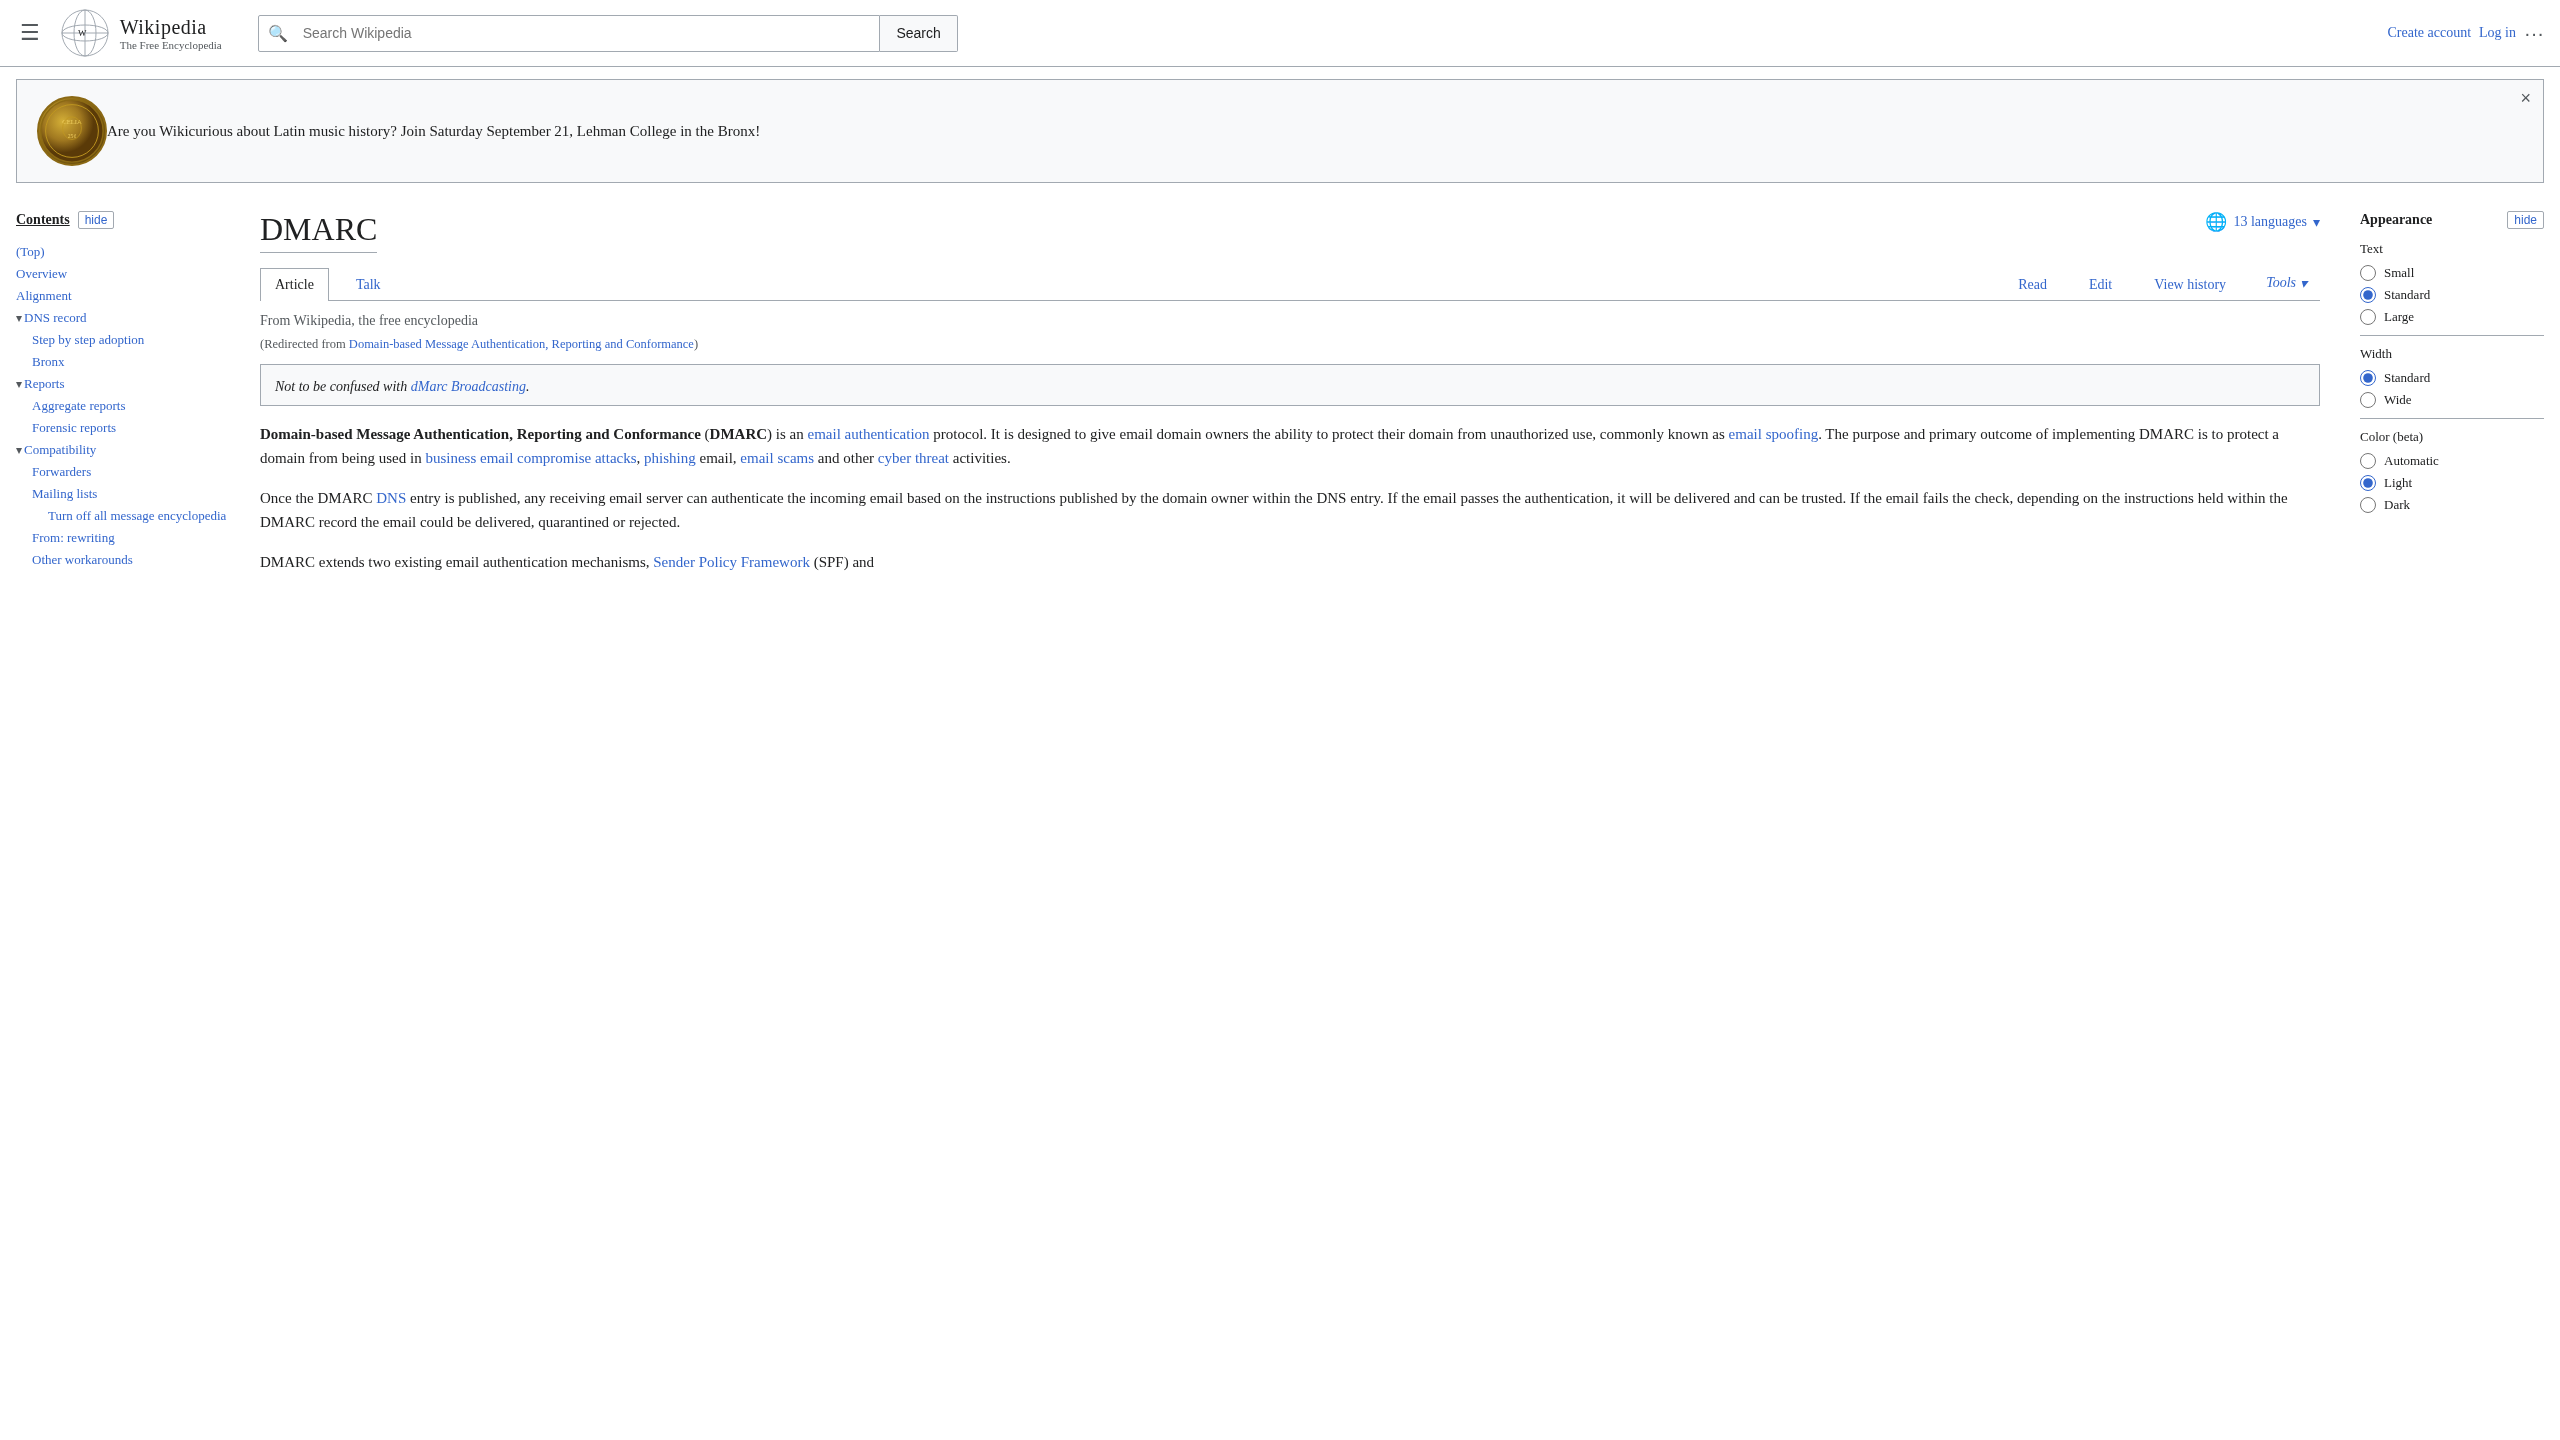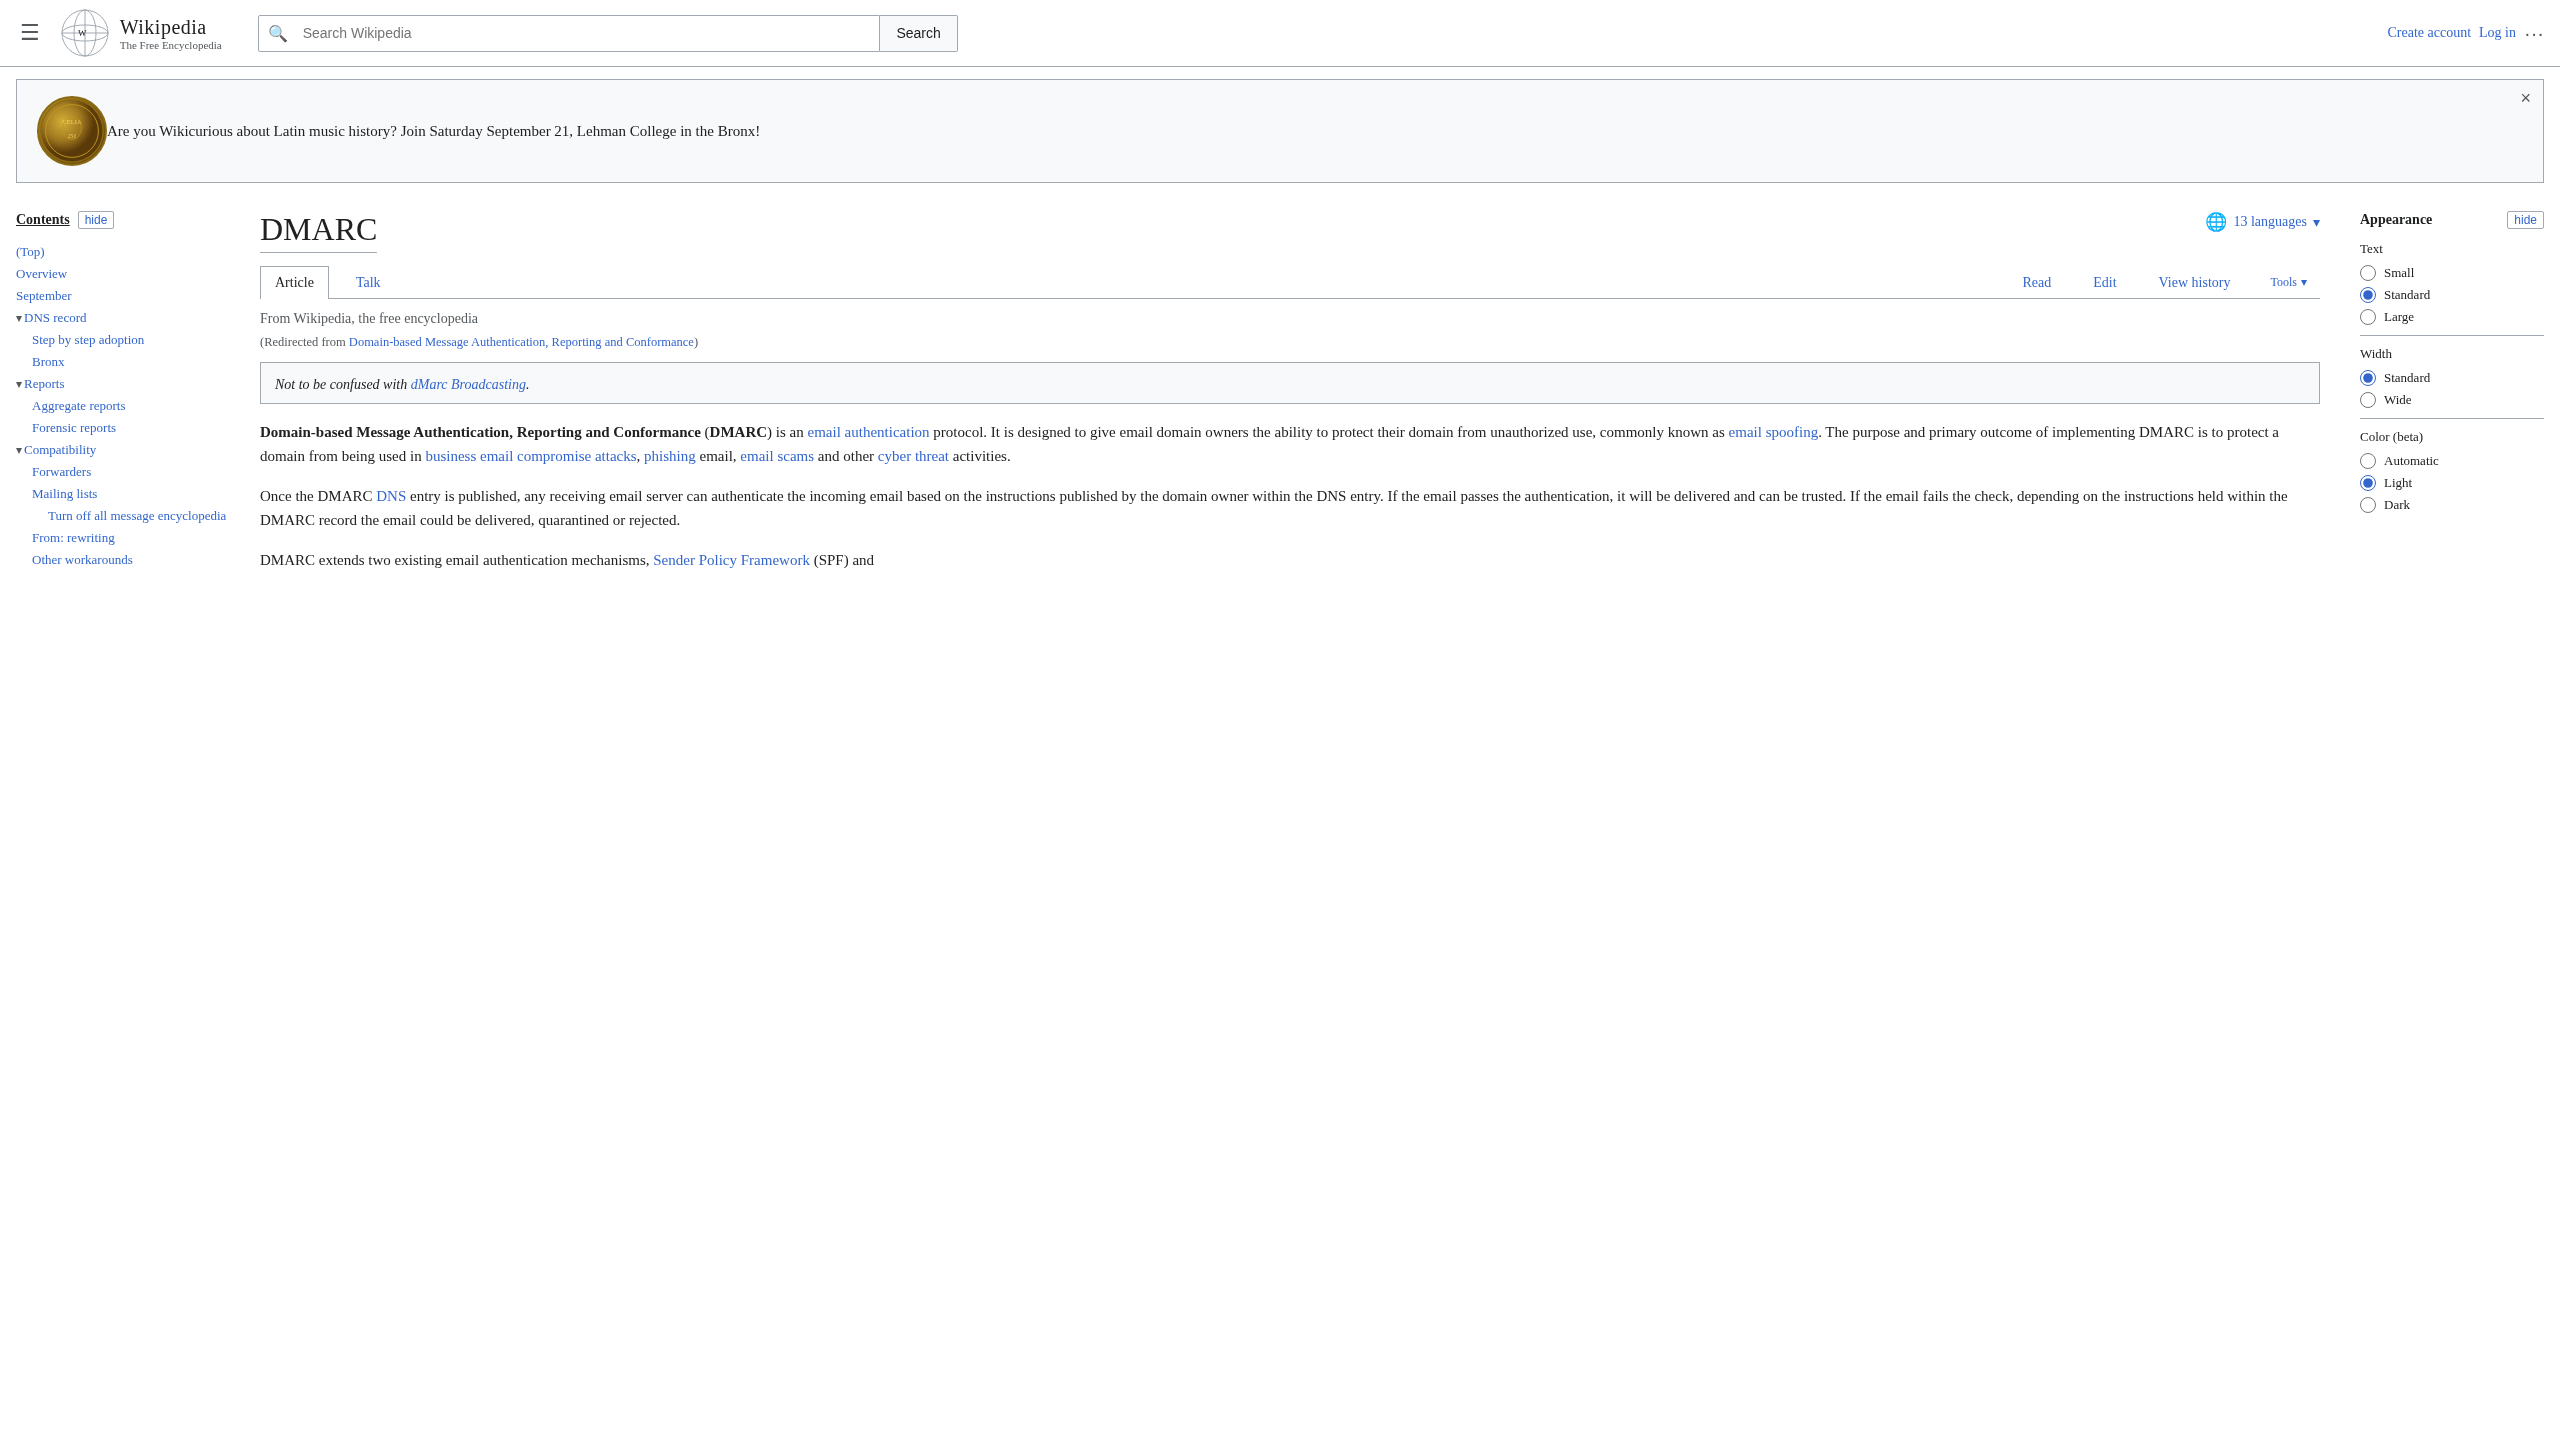--- a/index.html
+++ b/index.html
@@ -228,29 +228,29 @@
     .tab-item.active {
       color: #202122;
       border-color: #a2a9b1;
       background: #fff;
       font-weight: normal;
       border-bottom-color: #fff;
     }
     #tab-spacer { flex: 1; }
     #tools-dropdown {
       display: flex;
-      align-items: center;
       gap: 4px;
       padding: 8px 12px;
-      font-size: 12px;
+      font-size: 14px;
       color: #3366cc;
       cursor: pointer;
       border: 1px solid transparent;
       position: relative;
       top: 1px;
+      font-style: italic;
     }
 
     
     #from-wikipedia {
       font-size: 14px;
       margin-bottom: 8px;
       color: #54595d;
     }
     #redirect-note {
       font-size: 12.5px;
@@ -422,21 +422,21 @@
       <button id="toc-hide-btn">hide</button>
     </div>
 
     <div class="toc-item toc-level-1">
       <a href="#">(Top)</a>
     </div>
     <div class="toc-item toc-level-1">
       <a href="#">Overview</a>
     </div>
     <div class="toc-item toc-level-1">
-      <a href="#">September</a>
+      <a href="#">Alignment</a>
     </div>
     <div class="toc-item toc-level-1">
       <button class="toc-collapse-btn">▾</button><a href="#">DNS record</a>
     </div>
     <div class="toc-item toc-level-2">
       <a href="#">Step by step adoption</a>
     </div>
     <div class="toc-item toc-level-2">
       <a href="#">Bronx</a>
     </div>

